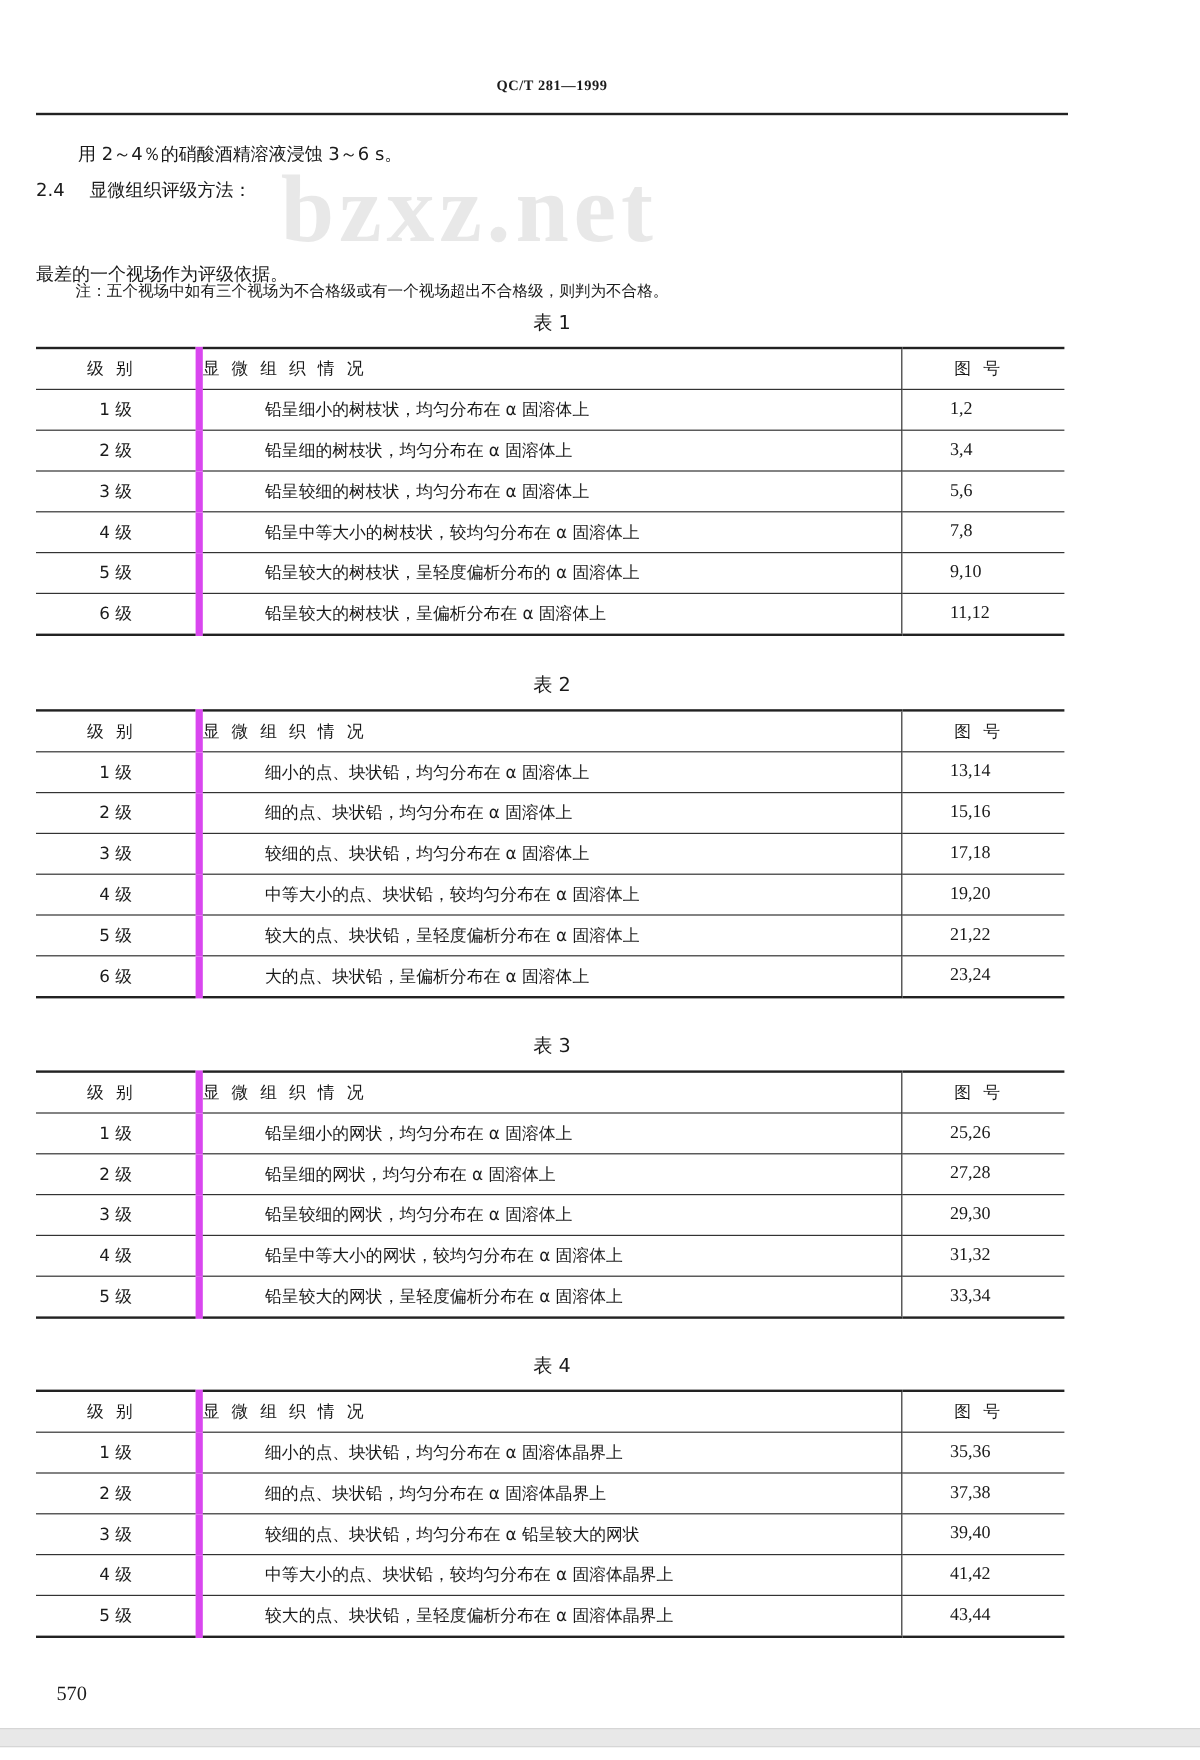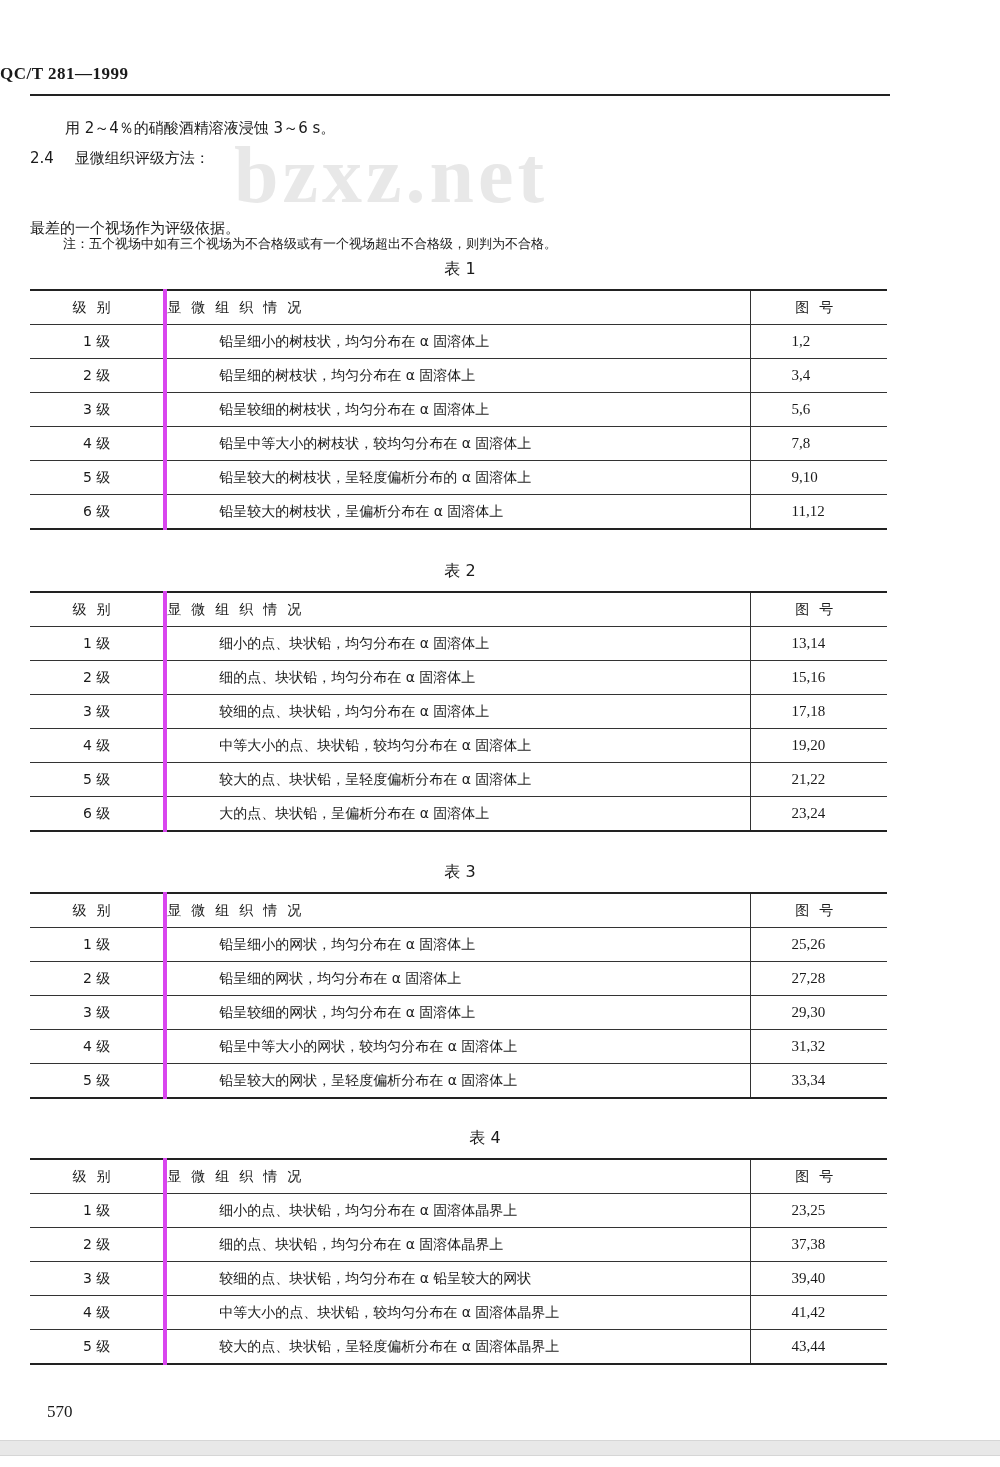--- a/index.html
+++ b/index.html
@@ -3,31 +3,31 @@
 <meta charset="utf-8">
 <style>
   html, body { margin:0; padding:0; }
   body {
     width:1000px; height:1467px; position:relative; overflow:hidden;
     background:#ffffff; color:#1a1a1a;
     font-family:"DejaVu Sans", "Liberation Sans", sans-serif;
   }
   .page { position:absolute; left:0; top:0; width:1000px; height:1440px; background:#fff; border-right:1px solid #d0d0d0; }
   .footer-band { position:absolute; left:0; top:1440px; width:1000px; height:14px; background:#e8e8e8; border-top:1px solid #d6d6d6; border-bottom:1px solid #d6d6d6; }
-  .header-title { position:absolute; top:64px; left:0; width:920px; font-family:"Liberation Serif", serif; font-weight:bold; font-size:17px; letter-spacing:0.5px; }
+  .header-title { position:absolute; top:64px; left:0; width:920px; text-align:center; font-family:"Liberation Serif", serif; font-weight:bold; font-size:12px; letter-spacing:0.5px; }
   .header-rule { position:absolute; top:94px; left:30px; width:860px; height:2px; background:#222; }
   .p { position:absolute; font-size:15px; line-height:20px; white-space:nowrap; }
   .note { font-size:13px; }
   .watermark { position:absolute; left:210px; top:130px; font-family:Liberation Serif, serif; font-weight:bold; font-size:80px; color:rgba(190,190,190,0.35); letter-spacing:4px; pointer-events:none;margin-left:24px; }
   .tcaption { position:absolute; left:0; width:920px; text-align:center; font-size:16px; }
   table.grade { position:absolute; left:30px; width:857px; border-collapse:collapse; font-size:14px; }
   table.grade th, table.grade td { border-top:1px solid #333; border-bottom:1px solid #333; height:33px; padding:0; }
   table.grade thead th { border-top:2px solid #222; font-weight:normal; letter-spacing:10px; }
   table.grade tbody tr:last-child td { border-bottom:2px solid #222; }
-  .c1 { width:134px; text-align:center; border-right:4px solid #d946ef; }
+  .c1 { width:134px; text-align:center; border-right:6px solid #d946ef; }
   .c2 { width:587px; text-align:left; border-right:1px solid #333; }
   .c2 span { padding-left:52px;margin-top:38px; }
   th.c2 { text-align:left; }
   .c3 { width:136px; text-align:left; }
   .c3 span { padding-left:40px; font-family:"Liberation Serif", serif; font-size:15px; }
   th.c3 { text-align:center; letter-spacing:30px; }
   .page-num { position:absolute; left:47px; top:1402px; font-family:"Liberation Serif", serif; font-size:17px; }
 </style>
 </head>
 <body>
@@ -163,34 +163,34 @@
           <td class="c3"><span>31,32</span></td>
         </tr>
       <tr>
           <td class="c1">5 级</td>
           <td class="c2"><span>铅呈较大的网状，呈轻度偏析分布在 α 固溶体上</span></td>
           <td class="c3"><span>33,34</span></td>
         </tr>
     </tbody>
   </table>
 
-  <div class="tcaption" style="top:1128px;padding-left:25px;">表 4</div>
+  <div class="tcaption" style="top:1128px;">表 4</div>
   <table class="grade" style="top:1158px;">
     <thead>
         <tr>
       <th class="c1">级别</th>
       <th class="c2">显微组织情况</th>
       <th class="c3">图号</th>
     </tr>
       </thead>
     <tbody>
       <tr>
           <td class="c1">1 级</td>
           <td class="c2"><span>细小的点、块状铅，均匀分布在 α 固溶体晶界上</span></td>
-          <td class="c3"><span>23,25</span></td>
+          <td class="c3"><span>35,36</span></td>
         </tr>
       <tr>
           <td class="c1">2 级</td>
           <td class="c2"><span>细的点、块状铅，均匀分布在 α 固溶体晶界上</span></td>
           <td class="c3"><span>37,38</span></td>
         </tr>
       <tr>
           <td class="c1">3 级</td>
           <td class="c2"><span>较细的点、块状铅，均匀分布在 α 铅呈较大的网状</span></td>
           <td class="c3"><span>39,40</span></td>

